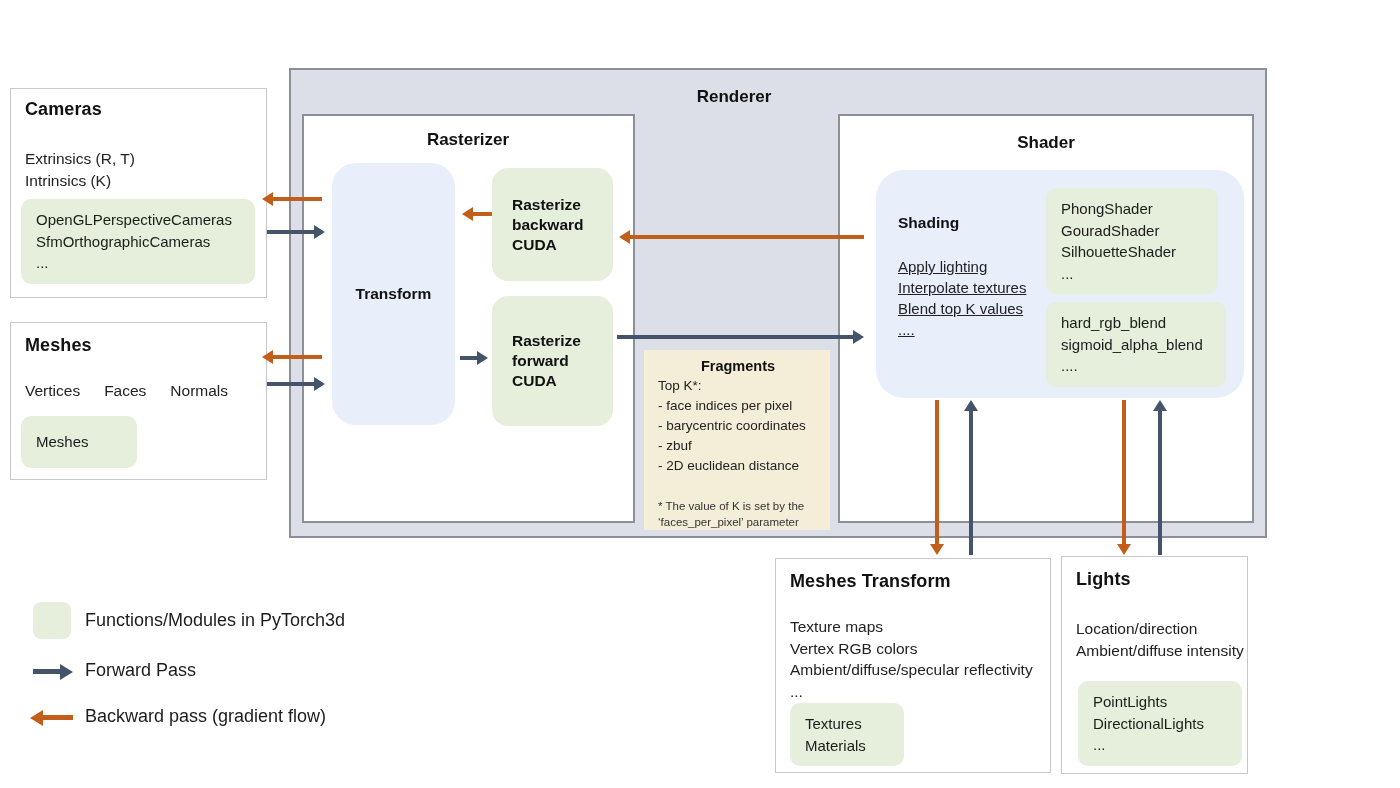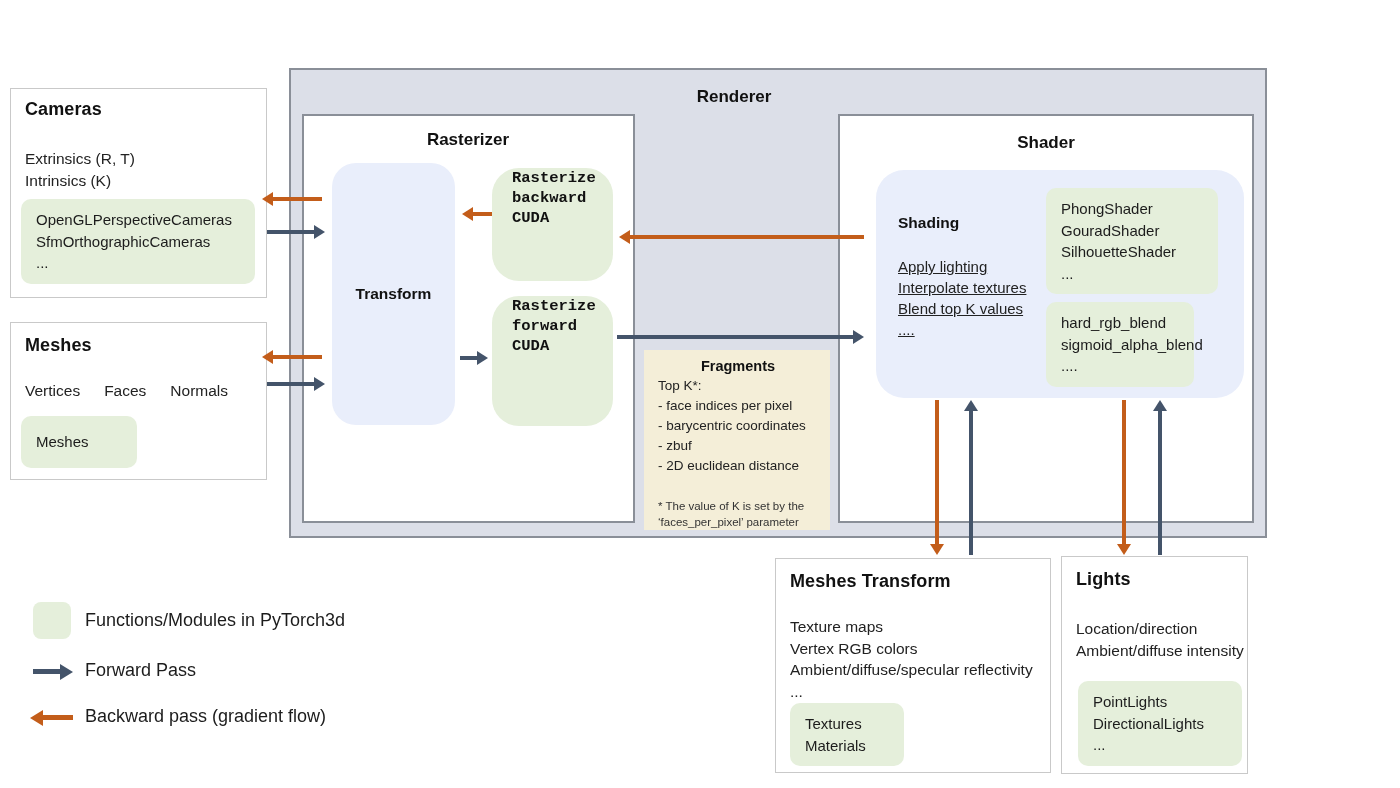--- a/index.html
+++ b/index.html
@@ -28,34 +28,34 @@
   .module { background: var(--module-green); border-radius: 10px; padding: 10px 15px; font-size: 15px; line-height: 21.5px; color: #1c1c1c; }
 
   
   .renderer { position: absolute; left: 289px; top: 68px; width: 978px; height: 470px; background: var(--renderer-bg); border: 2px solid var(--outer-border); }
   .inner-panel { position: absolute; background: #ffffff; border: 2px solid var(--outer-border); }
   .panel-title { position: absolute; font-weight: bold; font-size: 17px; color: var(--text-dark); transform: translateX(-50%); white-space: nowrap; }
 
   .transform-box { position: absolute; left: 332px; top: 163px; width: 123px; height: 262px; background: var(--panel-blue); border-radius: 24px; }
   .transform-box .lbl { position: absolute; top: 122px; width: 100%; text-align: center; font-weight: bold; font-size: 15.5px; color: var(--text-dark); }
 
-  .cuda-box { position: absolute; left: 492px; width: 121px; background: var(--module-green); border-radius: 27px; display: flex; align-items: flex-start; font-family: Liberation Mono, monospace; }
+  .cuda-box { position: absolute; left: 492px; width: 121px; background: var(--module-green); border-radius: 16px; display: flex; align-items: center; }
   .cuda-box .lbl { font-weight: bold; font-size: 15.5px; line-height: 20px; color: var(--text-dark); padding-left: 20px; width: 105px; }
 
   .fragments { position: absolute; left: 644px; top: 350px; width: 186px; height: 180px; background: var(--fragments-bg); padding: 8px 12px 6px 14px; }
   .fragments .f-title { text-align: center; font-weight: bold; font-size: 14.5px; color: var(--text-dark); margin-bottom: 2px; }
   .fragments .f-line { font-size: 13.5px; line-height: 20px; color: var(--text-body); }
   .fragments .f-note { font-size: 11.5px; line-height: 16px; color: #333; margin-top: 22px; }
 
   .shading-panel { position: absolute; left: 876px; top: 170px; width: 368px; height: 228px; background: var(--panel-blue); border-radius: 28px; }
   .shading-panel .s-title { position: absolute; left: 22px; top: 44px; font-weight: bold; font-size: 15.5px; color: var(--text-dark); }
   .shading-panel .s-lines { position: absolute; left: 22px; top: 86px; text-decoration: underline; }
   .shading-panel .s-lines .body-line { font-size: 15px; line-height: 21px; }
   .sh-module-1 { position: absolute; left: 170px; top: 18px; width: 172px; }
-  .sh-module-2 { position: absolute; left: 170px; top: 132px; width: 148px; }
+  .sh-module-2 { position: absolute; left: 170px; top: 132px; width: 180px; }
 
   
   .ah { position: absolute; height: 4px; }
   .ah::after { content: ""; position: absolute; top: 50%; transform: translateY(-50%); border-top: 7px solid transparent; border-bottom: 7px solid transparent; }
   .ah.right::after { left: 100%; border-left: 11px solid var(--c); }
   .ah.left::after  { right: 100%; border-right: 11px solid var(--c); }
   .av { position: absolute; width: 4px; }
   .av::after { content: ""; position: absolute; left: 50%; transform: translateX(-50%); border-left: 7px solid transparent; border-right: 7px solid transparent; }
   .av.down::after { top: 100%; border-top: 11px solid var(--c); }
   .av.up::after   { bottom: 100%; border-bottom: 11px solid var(--c); }

